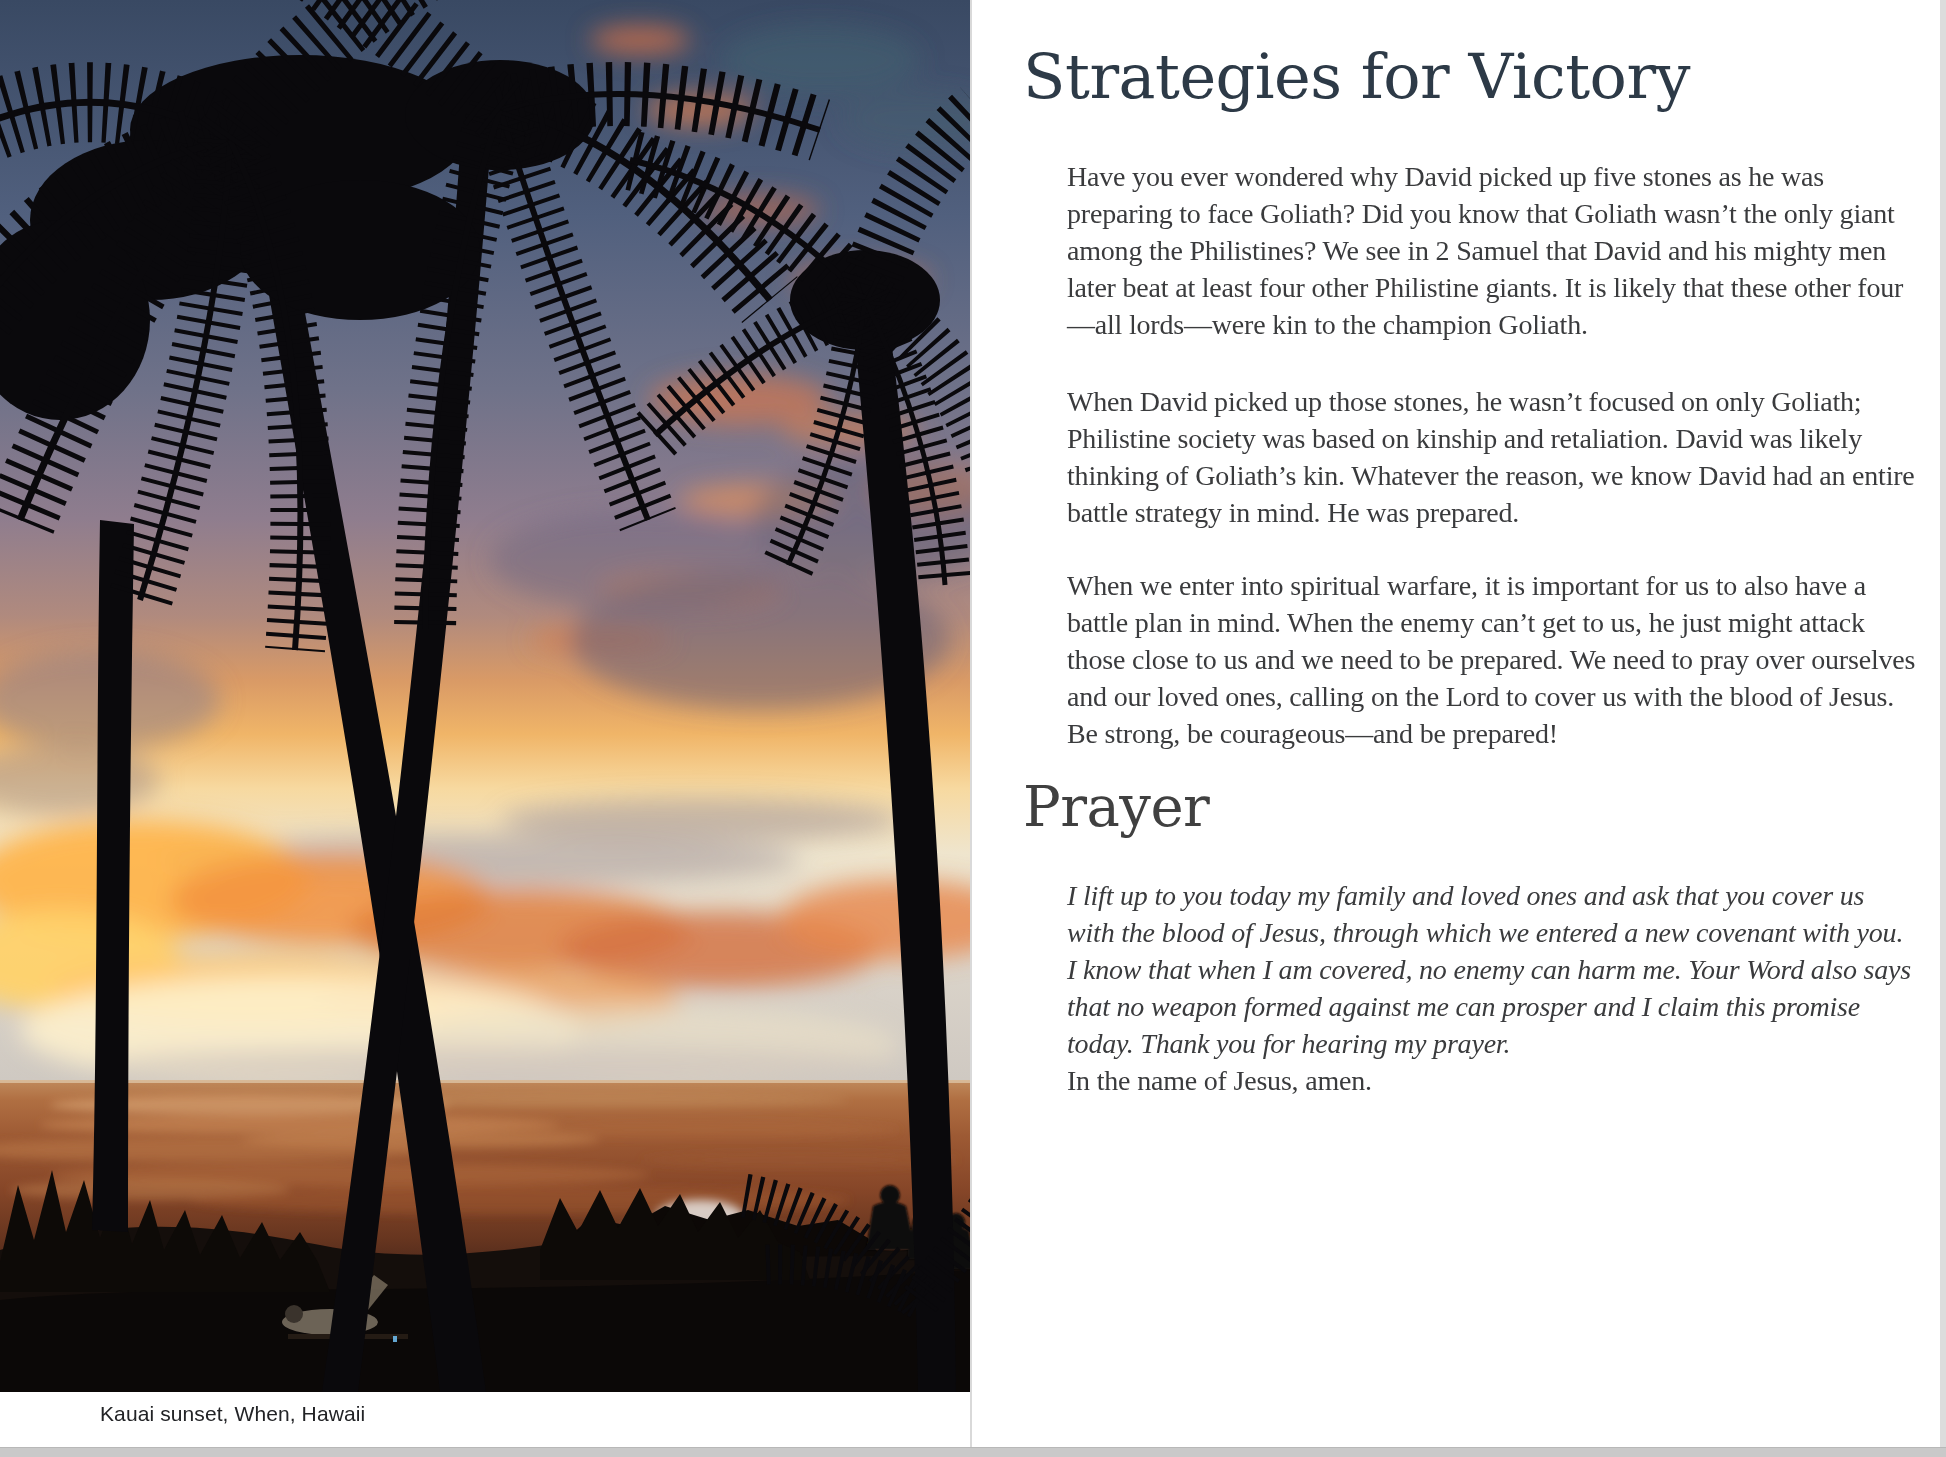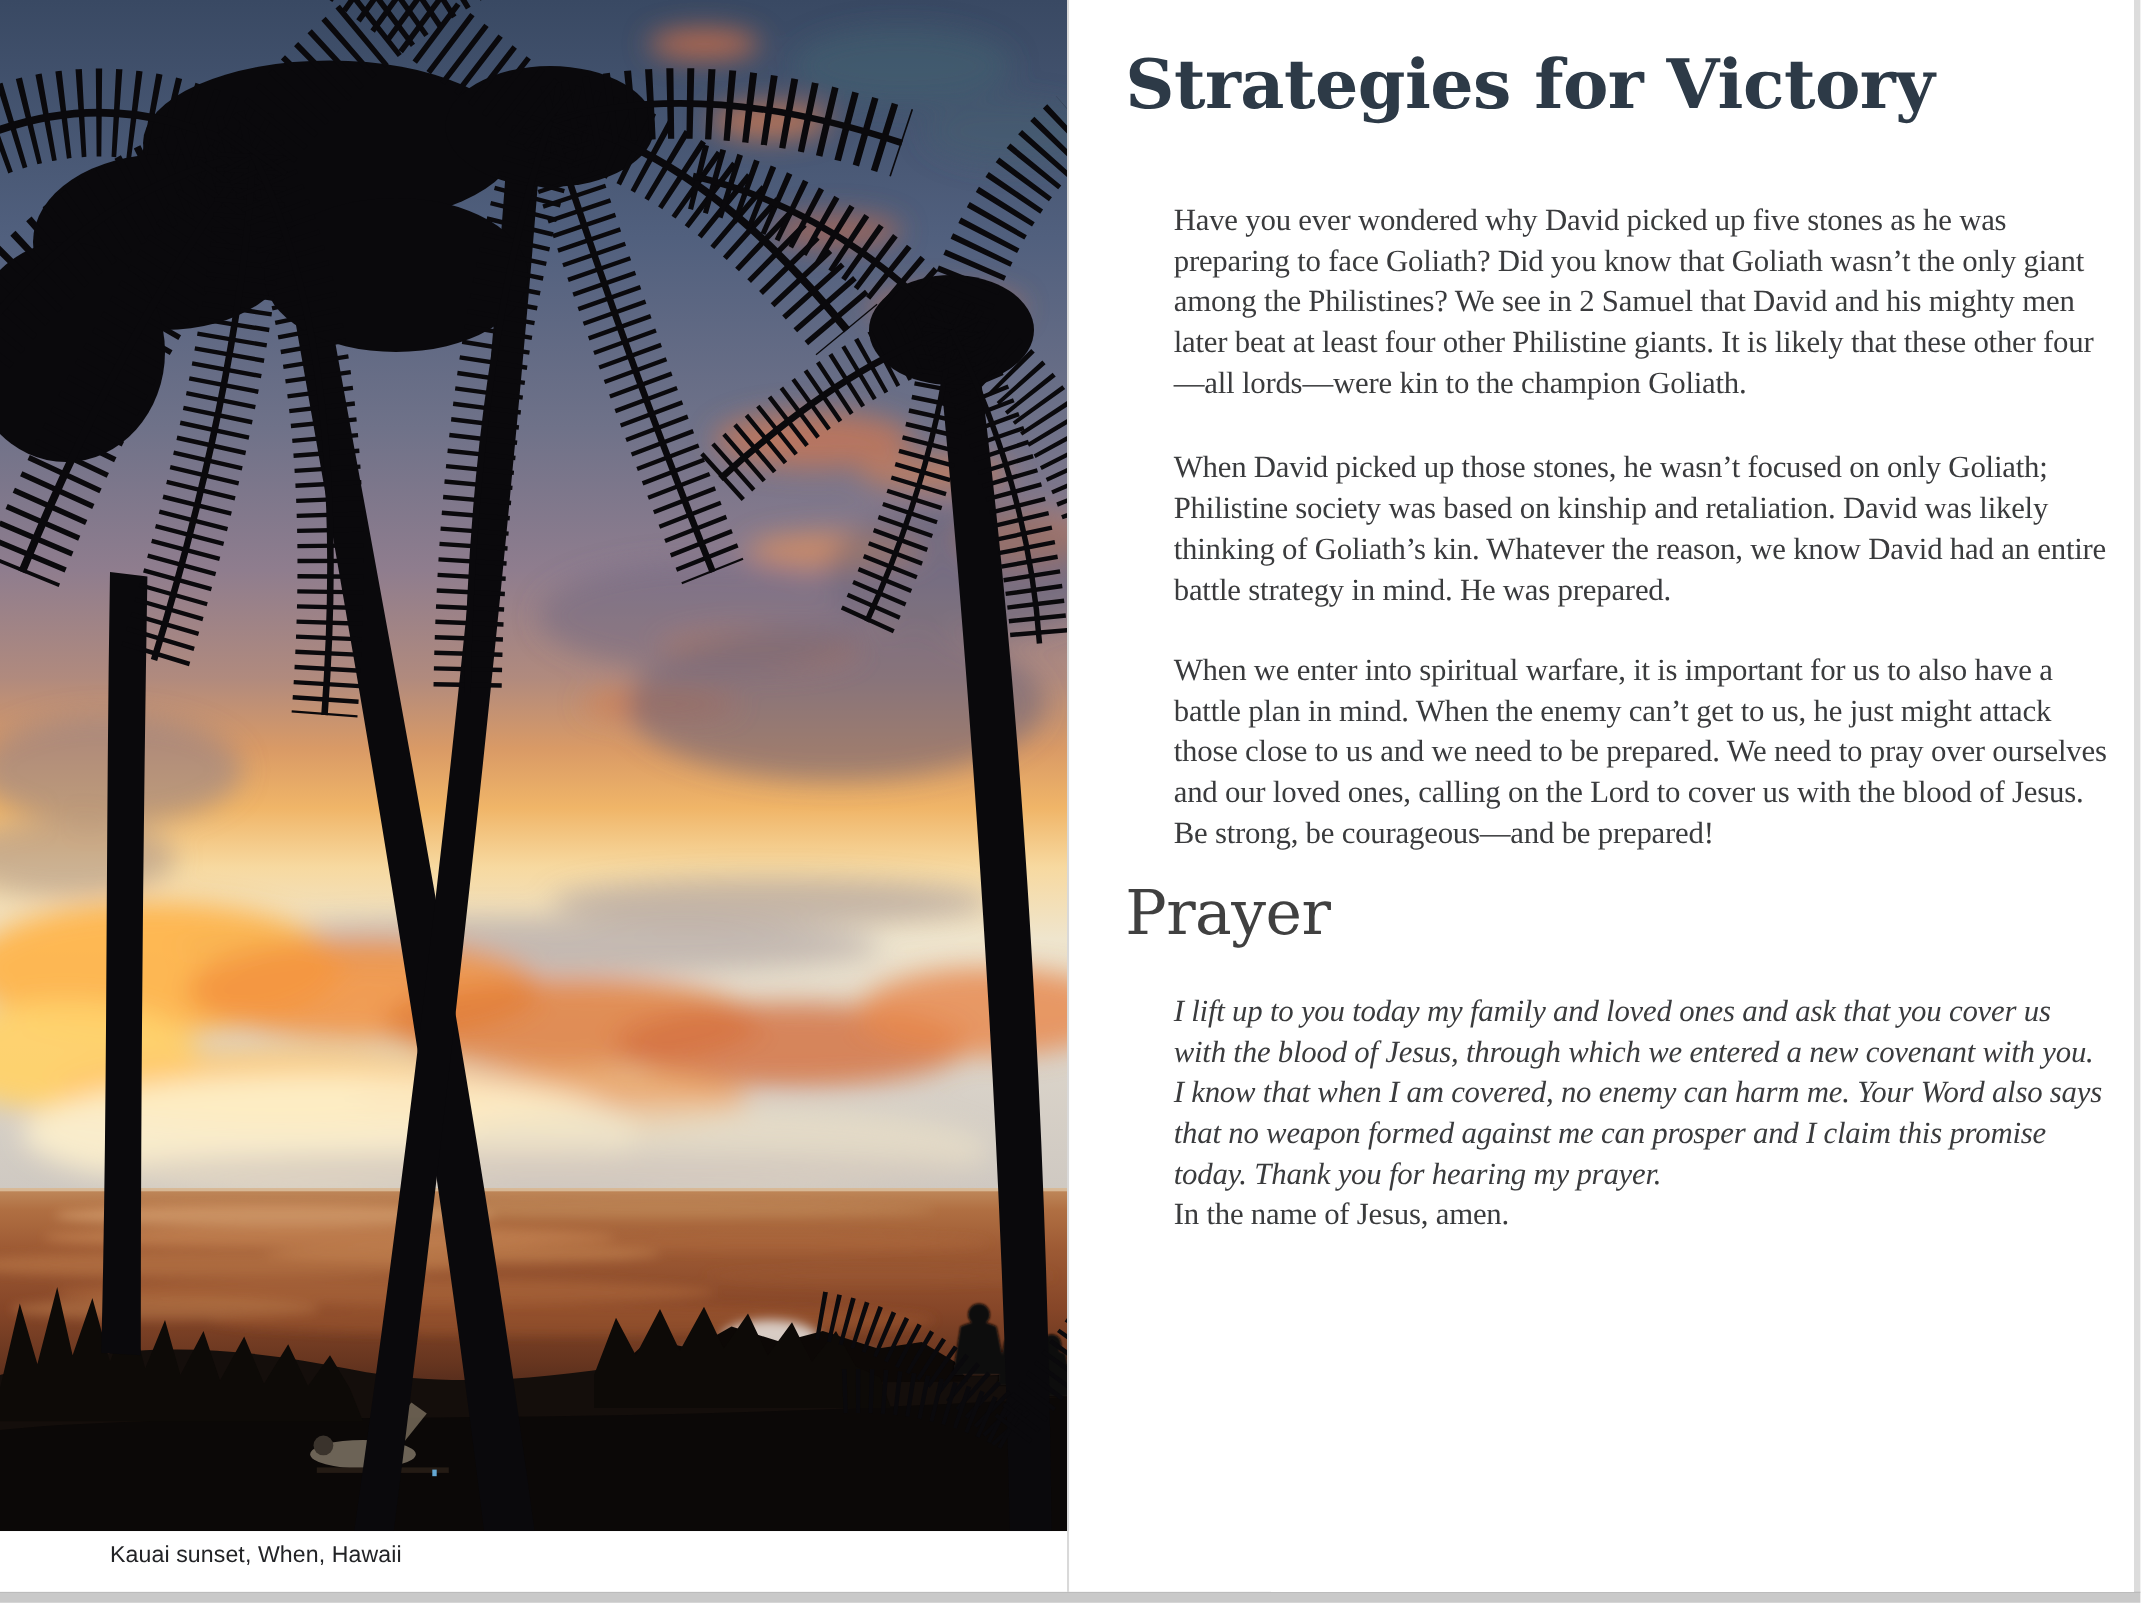--- a/index.html
+++ b/index.html
@@ -16,33 +16,33 @@
     font-family:"Liberation Sans",sans-serif;font-size:21px;color:#222326;letter-spacing:0.1px;
   }
   
   .gutter{position:absolute;left:970px;top:0;width:2px;height:1447px;background:#d9d9d9;}
   .right-edge{position:absolute;left:1940px;top:0;width:6px;height:1447px;background:#dcdcdc;}
   .bottom-strip{position:absolute;left:0;top:1447px;width:1946px;height:10px;background:#c9c9c9;border-top:1px solid #b8b8b8;}
   
   .text-page{position:absolute;left:972px;top:0;width:968px;height:1447px;background:#ffffff;}
   .text-inner{padding-left:51px;}
   h1.title{
-    font-family:"DejaVu Serif",serif;font-weight:bold;color:#2d3a47;
+    font-family:"DejaVu Serif",serif;font-weight:normal;color:#2d3a47;
     font-size:62px;line-height:70px;letter-spacing:-0.5px;margin:42px 0 0 0;
   }
   h2.prayer-title{
     font-family:"DejaVu Serif",serif;font-weight:normal;color:#404040;
     font-size:56px;line-height:66px;letter-spacing:-0.5px;margin:22px 0 0 0;
   }
   .content p{
     width:850px;margin:0 0 0 44px;
     font-size:28px;line-height:37px;color:#3a3b3d;letter-spacing:-0.2px;
   }
   p.quote{font-style:italic;margin-top:48px;width:856px;}
-  p.para-1{margin-top:70px;}
+  p.para-1{margin-top:46px;}
   p.para-2{margin-top:40px;}
   p.para-3{margin-top:36px;}
   p.salutation{margin-top:30px;}
   p.prayer-body{margin-top:37px;font-style:italic;}
   p.closing{}
 </style>
 </head>
 <body>
 
 <figure class="photo-panel">

